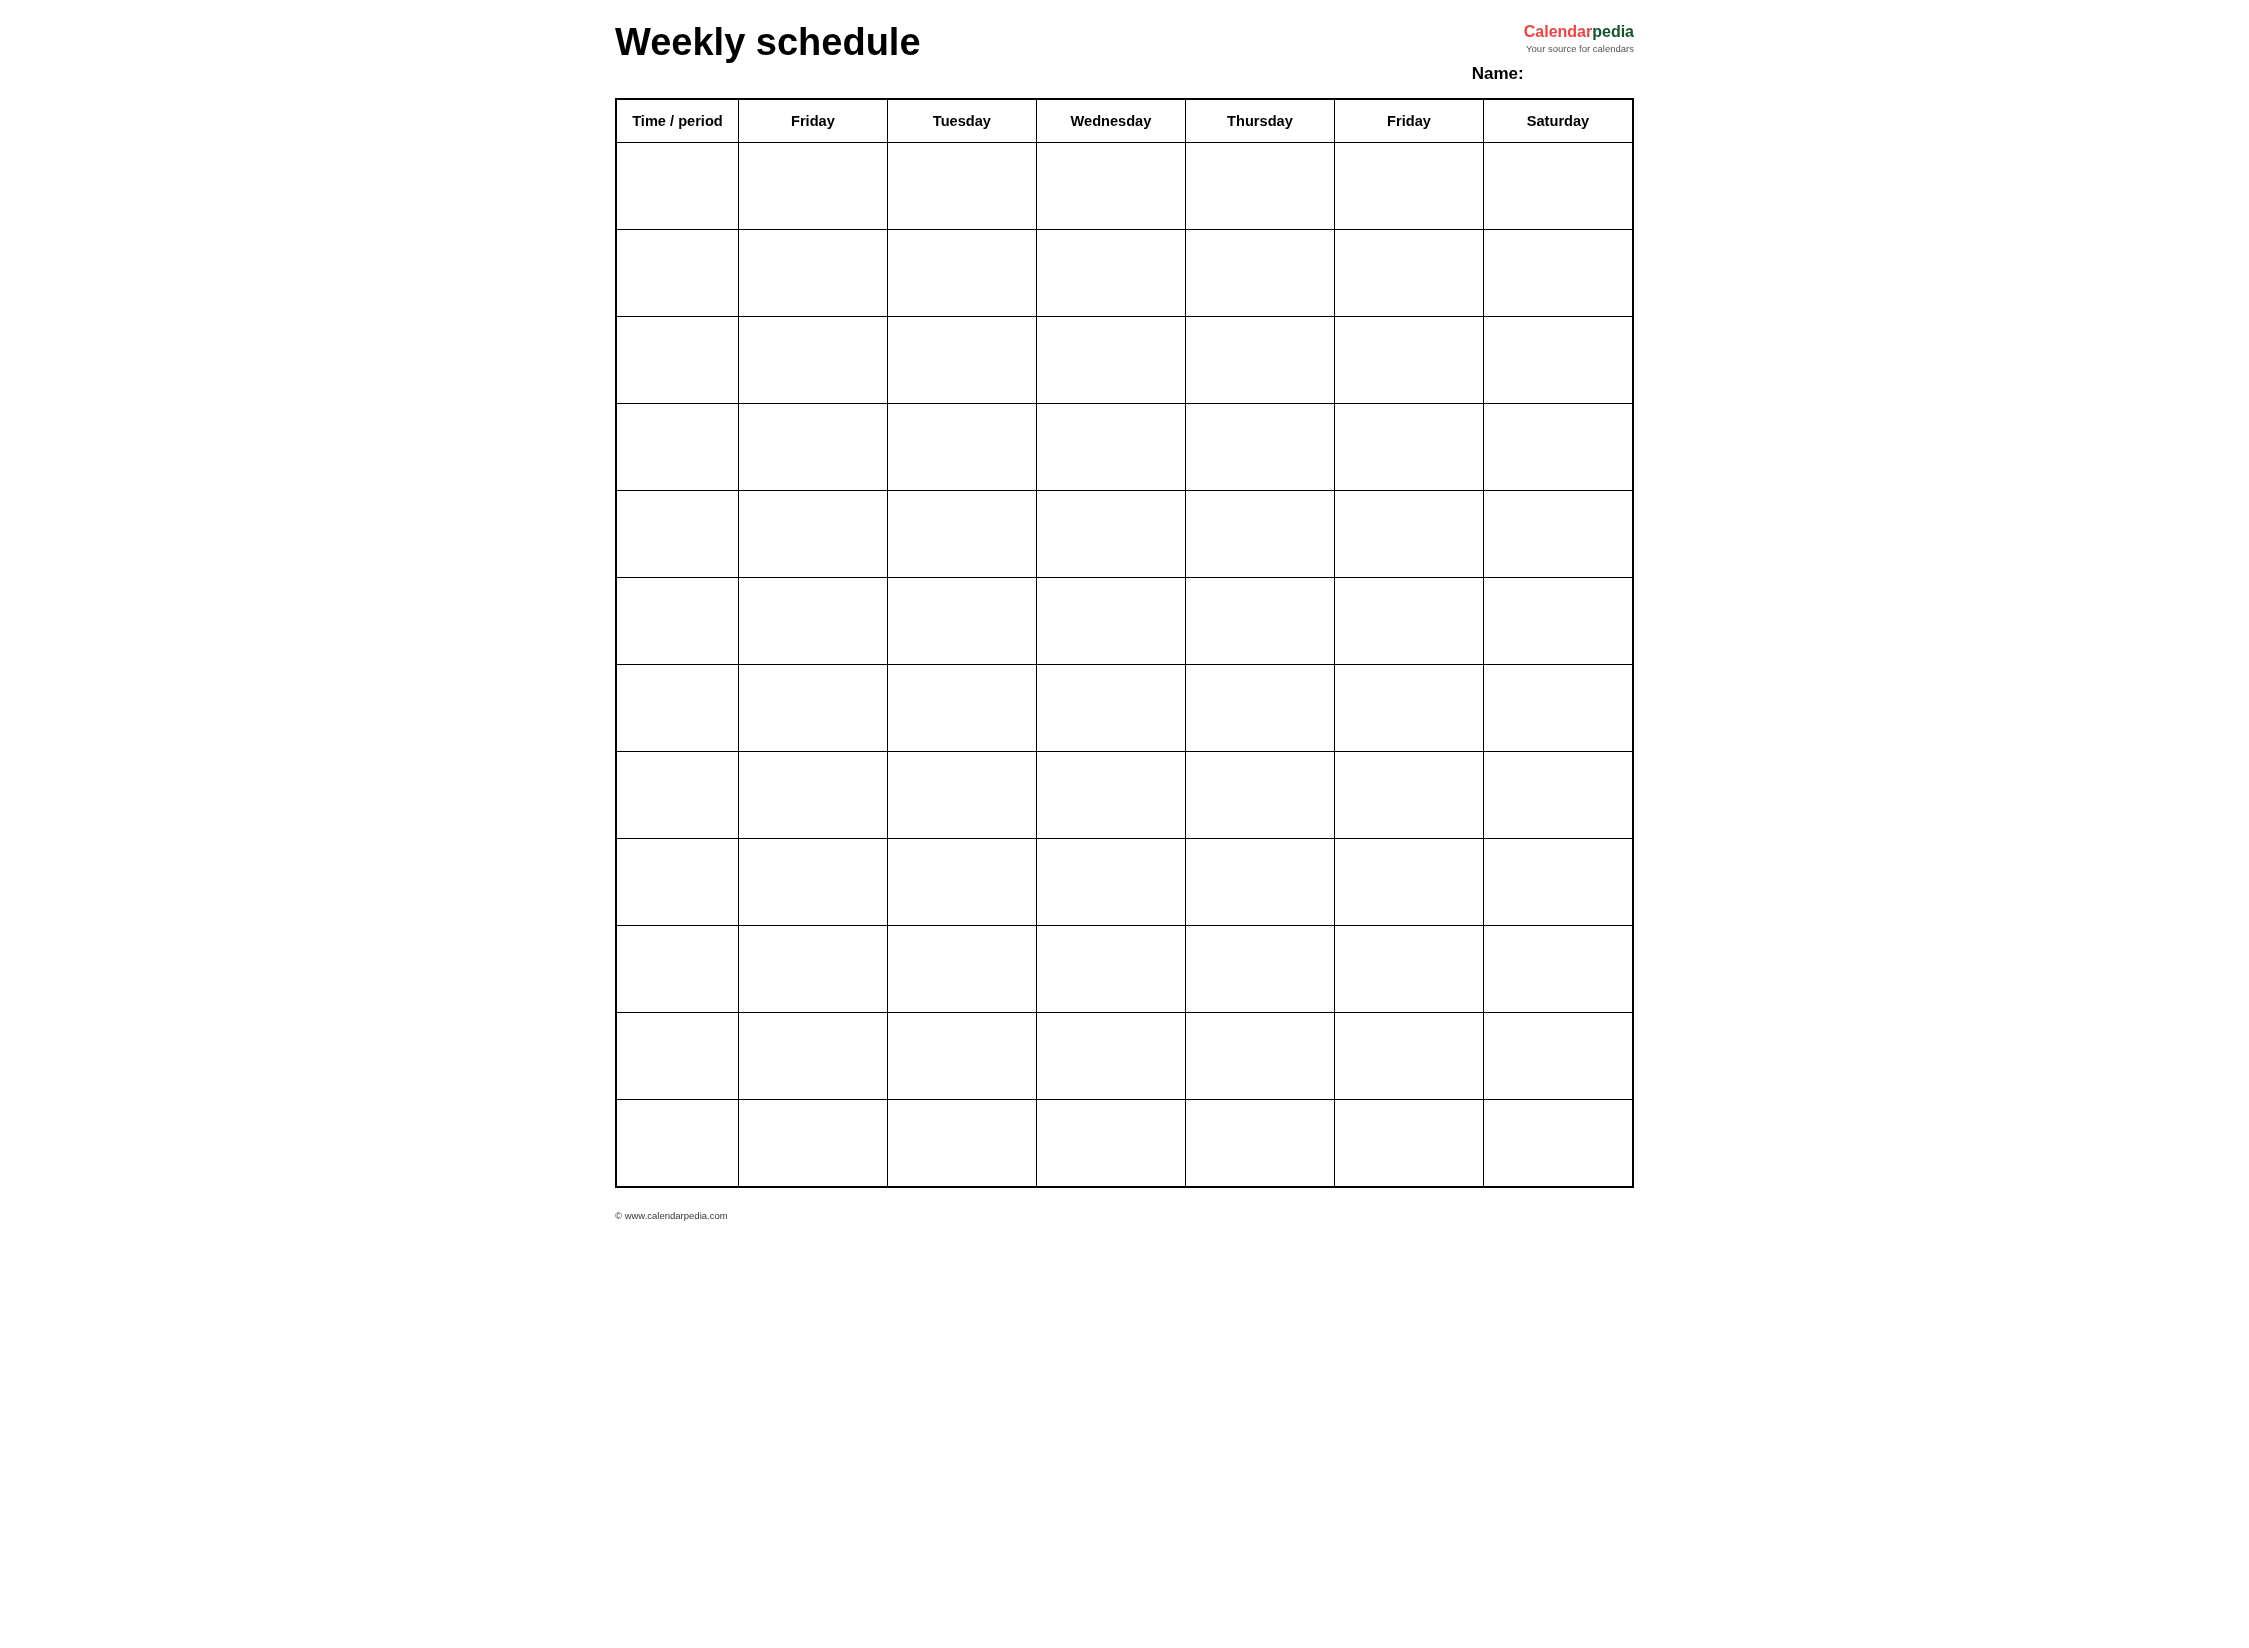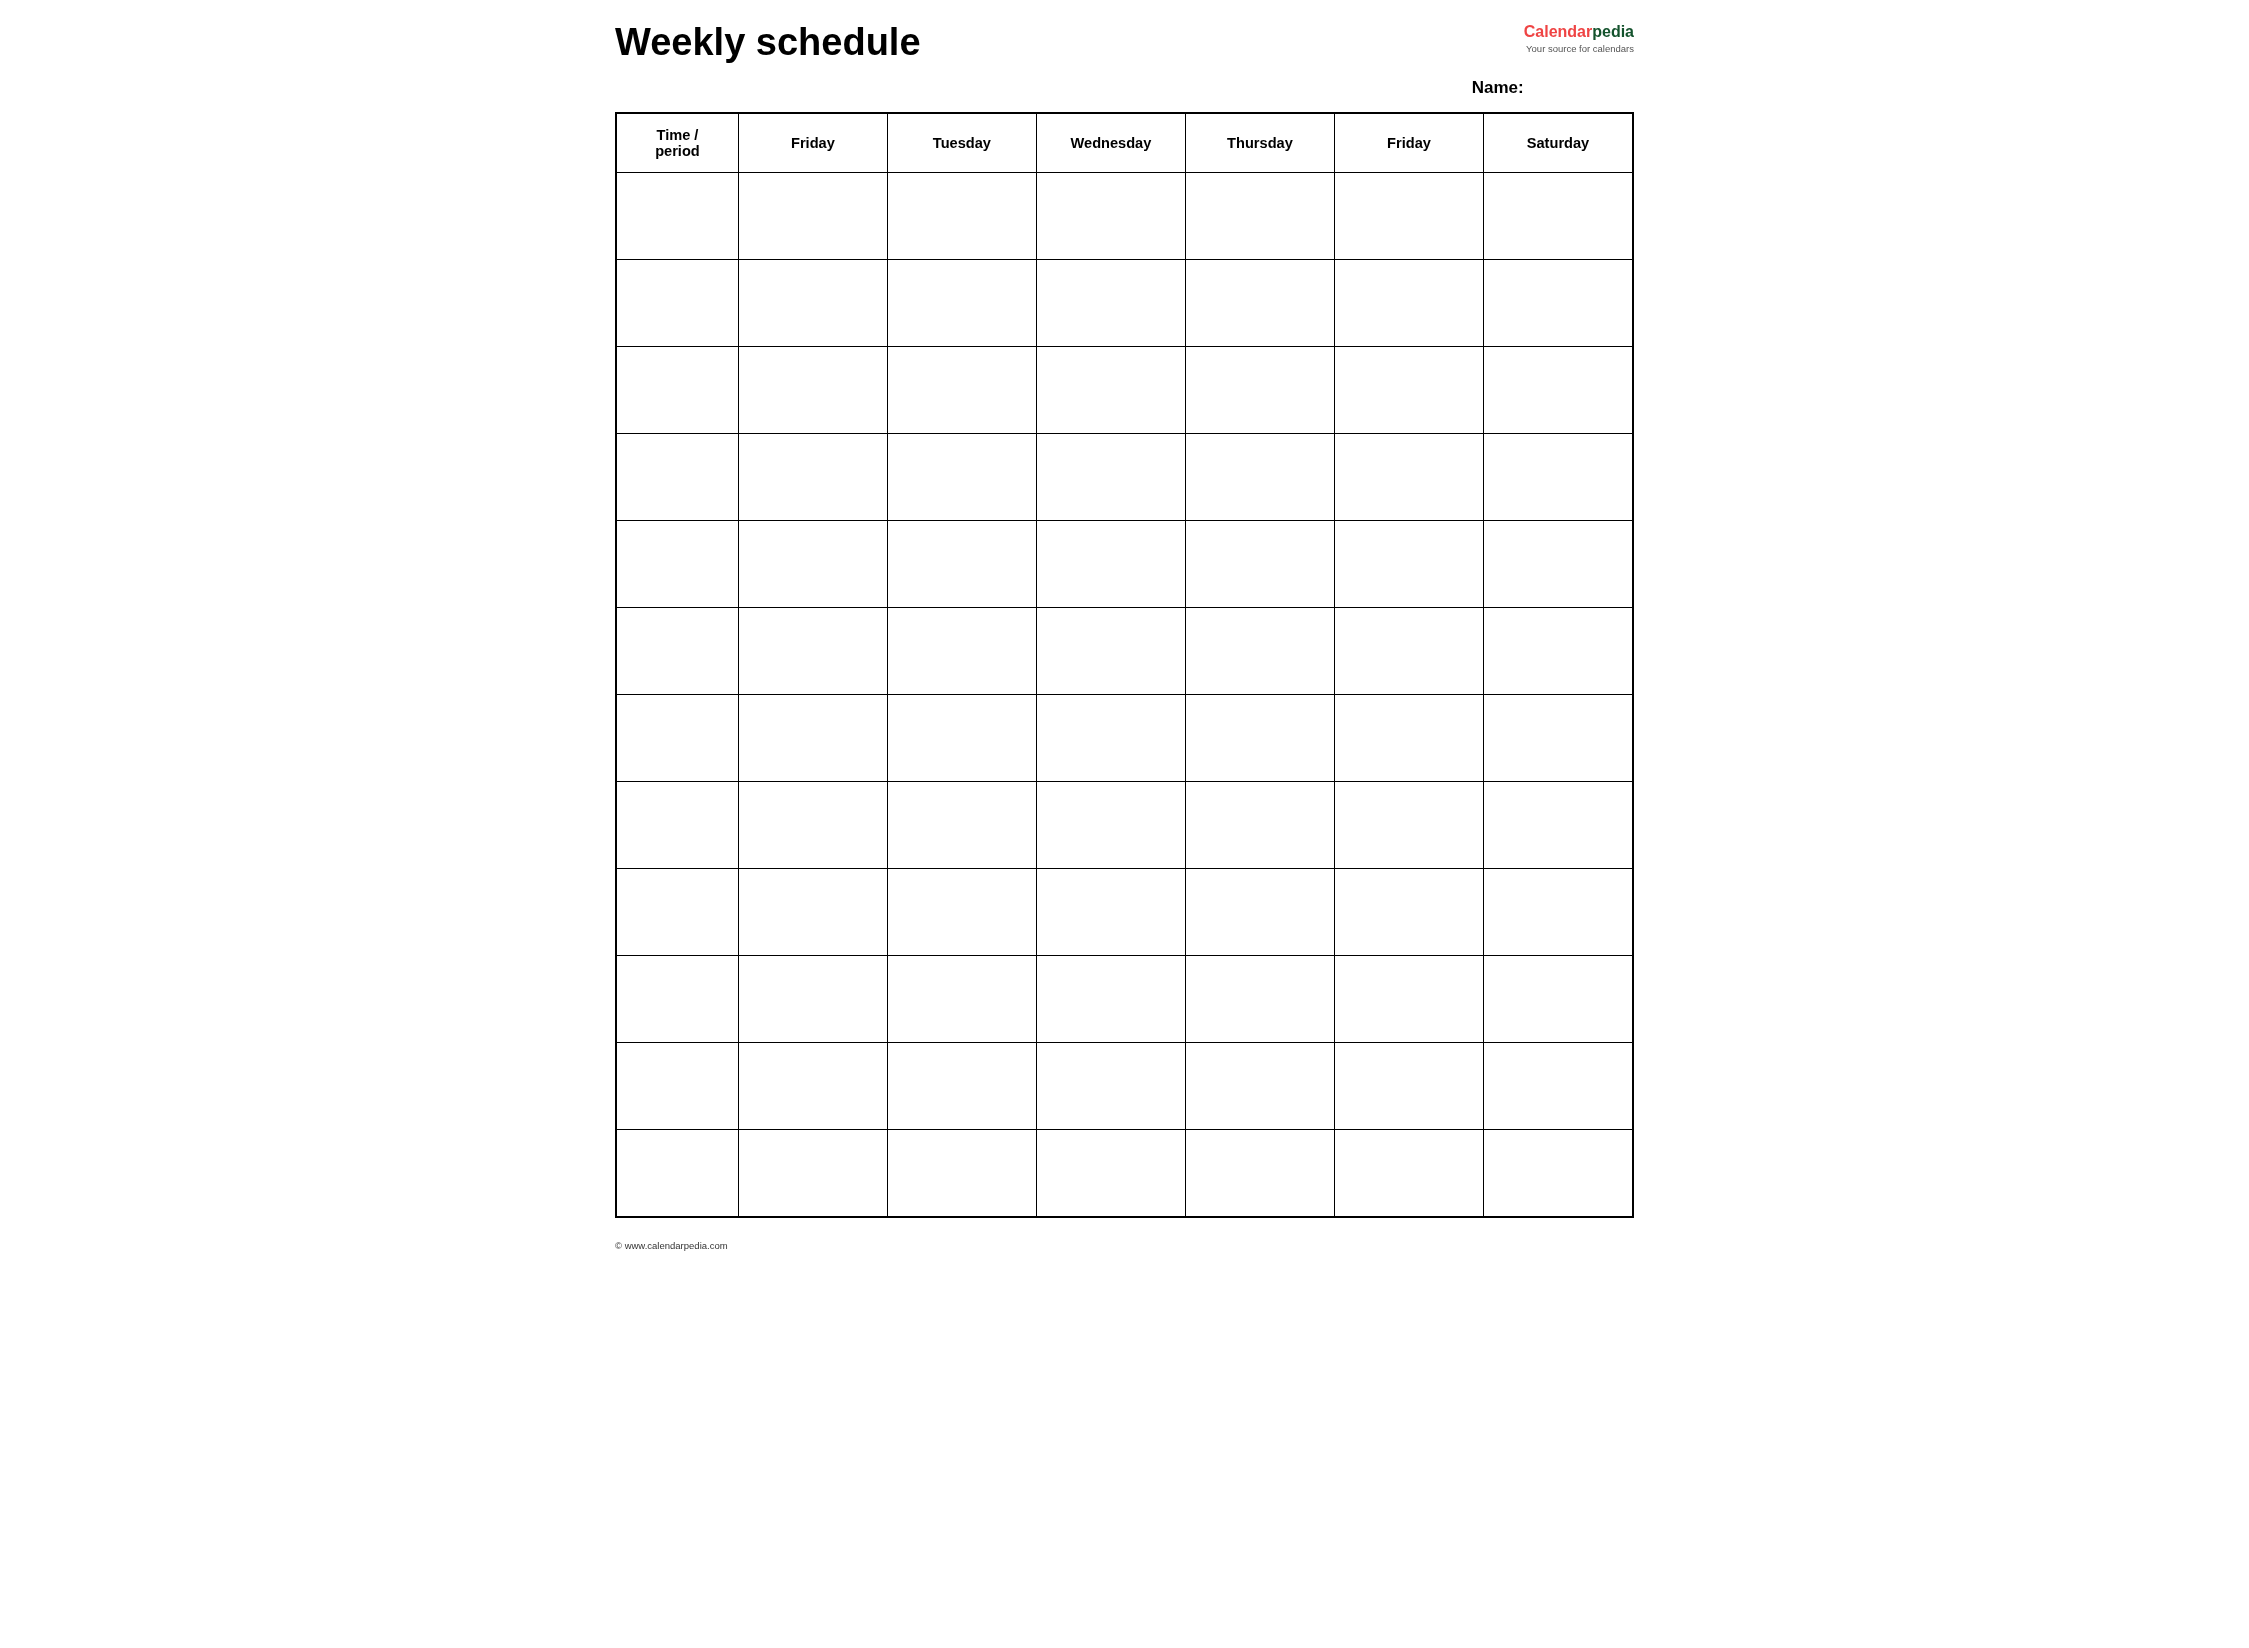--- a/index.html
+++ b/index.html
@@ -29,21 +29,21 @@
 
     .title-section {
       flex: 1;
     }
 
     .main-title {
       font-size: 38px;
       font-weight: bold;
       color: #000000;
       line-height: 1.1;
-      margin-bottom: 14px;
+      margin-bottom: 0;
     }
 
     .name-label {
       font-size: 17px;
       font-weight: bold;
       color: #000000;
       text-align: right;
     }
 
     .logo-section {
@@ -82,21 +82,21 @@
     }
 
     table {
       width: 100%;
       border-collapse: collapse;
       table-layout: fixed;
     }
 
     thead tr th {
       border: 1.5px solid #000000;
-      padding: 13px 19px;
+      padding: 13px 3px;
       text-align: center;
       font-size: 14.6px;
       font-weight: bold;
       background: #ffffff;
     }
 
     thead tr th:first-child {
       text-align: center;
       width: 12%;
     }

